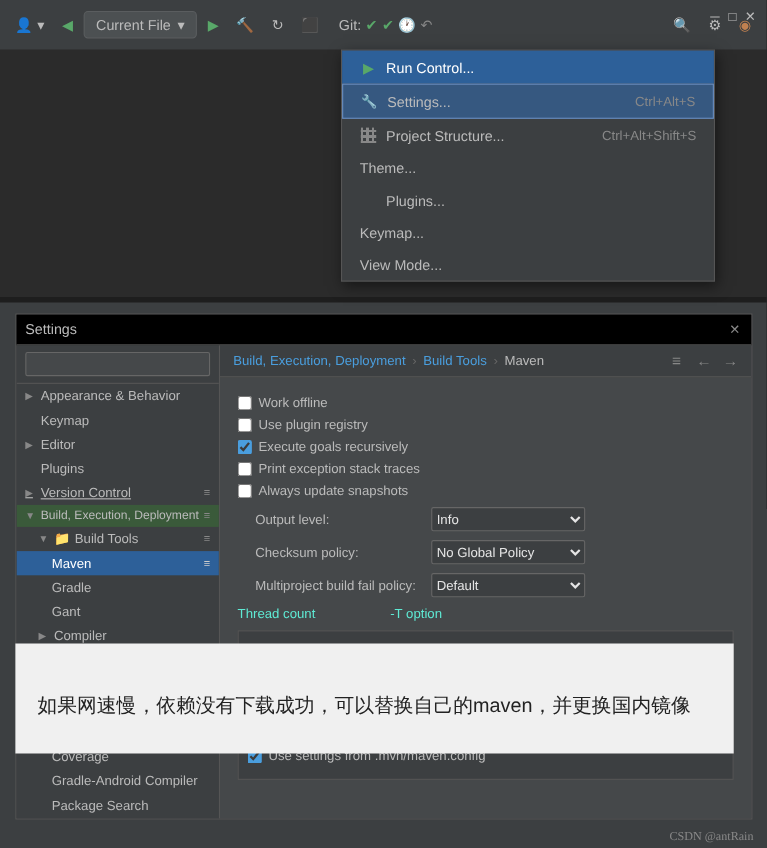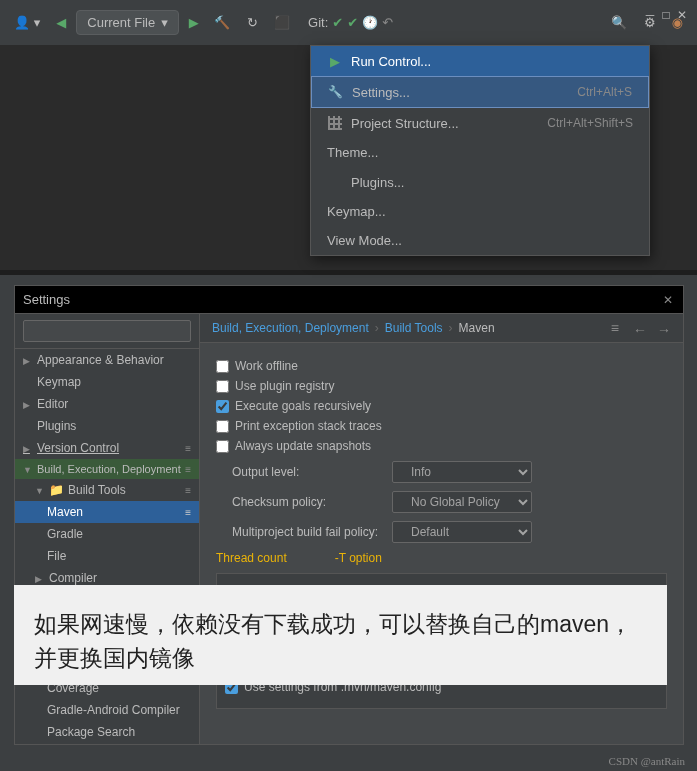--- a/index.html
+++ b/index.html
@@ -223,34 +223,34 @@
       display: flex;
       align-items: center;
       margin: 8px 16px;
       font-size: 12px;
       color: #bbbbbb;
     }
     .form-label { width: 160px; flex-shrink: 0; }
     .form-select {
       background: #3c3f41;
       border: 1px solid #666;
-      color: #a3a3a3;
-      padding: 2px 14px;
+      color: #e5e5e5;
+      padding: 2px 0;
       font-size: 12px;
       border-radius: 2px;
       width: 140px;
     }
 
     .thread-row {
       display: flex;
       align-items: flex-start;
       margin: 8px 0;
       font-size: 12px;
-      color: #eab308;
-      gap: 48px;
+      color: #5eead4;
+      gap: 68px;
     }
 
     .maven-path-section {
       background: #3c3f41;
       border: 1px solid #555;
       padding: 8px;
       margin: 8px 0;
     }
 
     .path-row {
@@ -290,21 +290,21 @@
       bottom: 0;
       left: 0;
       width: 697px;
       height: 110px;
       background: #f5f5f5;
       display: flex;
       align-items: center;
       padding: 10px 20px;
     }
     .annotation-text {
-      font-size: 23px;
+      font-size: 18px;
       color: #222;
       line-height: 1.5;
       font-family: 'Microsoft YaHei', Arial, sans-serif;
       margin-top: 12px;
     }
 
     .csdn-badge {
       position: absolute;
       bottom: 4px;
       right: 8px;
@@ -463,21 +463,21 @@
         <div class="sidebar-item level3 selected" style="display:flex; justify-content:space-between;">
           <div style="display:flex;align-items:center;gap:4px;">
             <span>Maven</span>
           </div>
           <span style="font-size:10px;color:#ccc;">≡</span>
         </div>
         <div class="sidebar-item level3">
           <span>Gradle</span>
         </div>
         <div class="sidebar-item level3">
-          <span>File</span>
+          <span>Gant</span>
         </div>
         <div class="sidebar-item level2">
           <span class="expand-arrow triangle-right"></span>
           <span>Compiler</span>
         </div>
         <div class="sidebar-item level2">
           <span class="expand-arrow triangle-right"></span>
           <span>Debugger</span>
         </div>
         <div class="sidebar-item level3">

